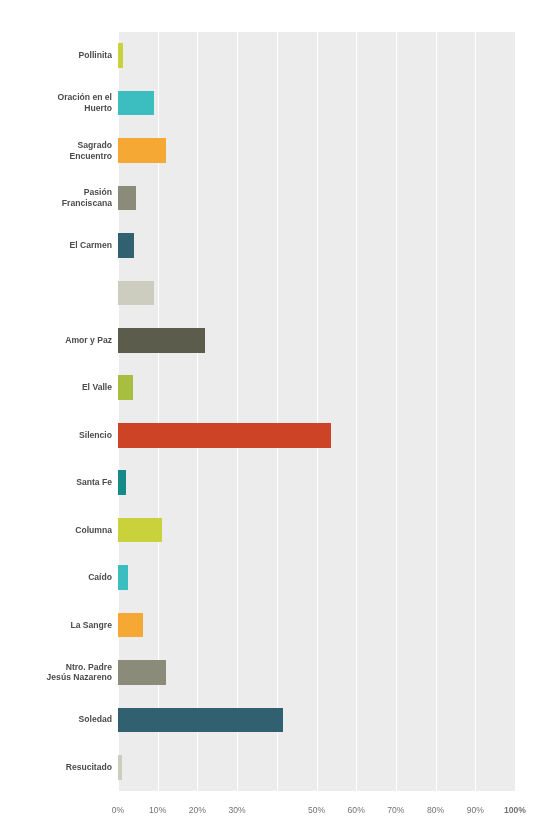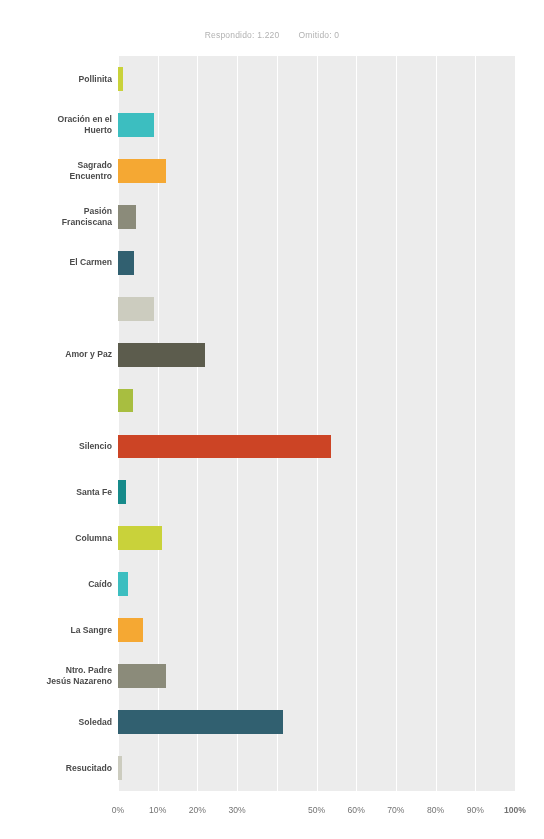--- a/index.html
+++ b/index.html
@@ -136,39 +136,35 @@
     transform: translateX(-50%);
     white-space: nowrap;
   }
 </style>
 </head>
 <body>
 
 <div id="chart-card">
 
   <div id="chart-header">
-    <div id="chart-subtitle">
-      <span>Respondido: 1.220</span>
-      <span class="sub-gap"></span>
-      <span>Omitido: 0</span>
-    </div>
   </div>
 
   <div id="plot-wrap">
 
     <div id="labels-layer">
         <div class="cat-label" style="top: 0%; height: 6.25%;">Pollinita</div>
         <div class="cat-label" style="top: 6.25%; height: 6.25%;">Oración en el
 Huerto</div>
         <div class="cat-label" style="top: 12.5%; height: 6.25%; margin-left: 32px;">Sagrado
 Encuentro</div>
         <div class="cat-label" style="top: 18.75%; height: 6.25%; text-align: right;">Pasión
 Franciscana</div>
         <div class="cat-label" style="top: 25%; height: 6.25%;">El Carmen</div>
         <div class="cat-label" style="top: 37.5%; height: 6.25%;">Amor y Paz</div>
+        <div class="cat-label" style="top: 43.75%; height: 6.25%;">El Valle</div>
         <div class="cat-label" style="top: 50%; height: 6.25%;">Silencio</div>
         <div class="cat-label" style="top: 56.25%; height: 6.25%;">Santa Fe</div>
         <div class="cat-label" style="top: 62.5%; height: 6.25%;">Columna</div>
         <div class="cat-label" style="top: 68.75%; height: 6.25%;">Caído</div>
         <div class="cat-label" style="top: 75%; height: 6.25%;">La Sangre</div>
         <div class="cat-label" style="top: 81.25%; height: 6.25%;">Ntro. Padre
 Jesús Nazareno</div>
         <div class="cat-label" style="top: 87.5%; height: 6.25%;">Soledad</div>
         <div class="cat-label" style="top: 93.75%; height: 6.25%;">Resucitado</div>
       </div>

